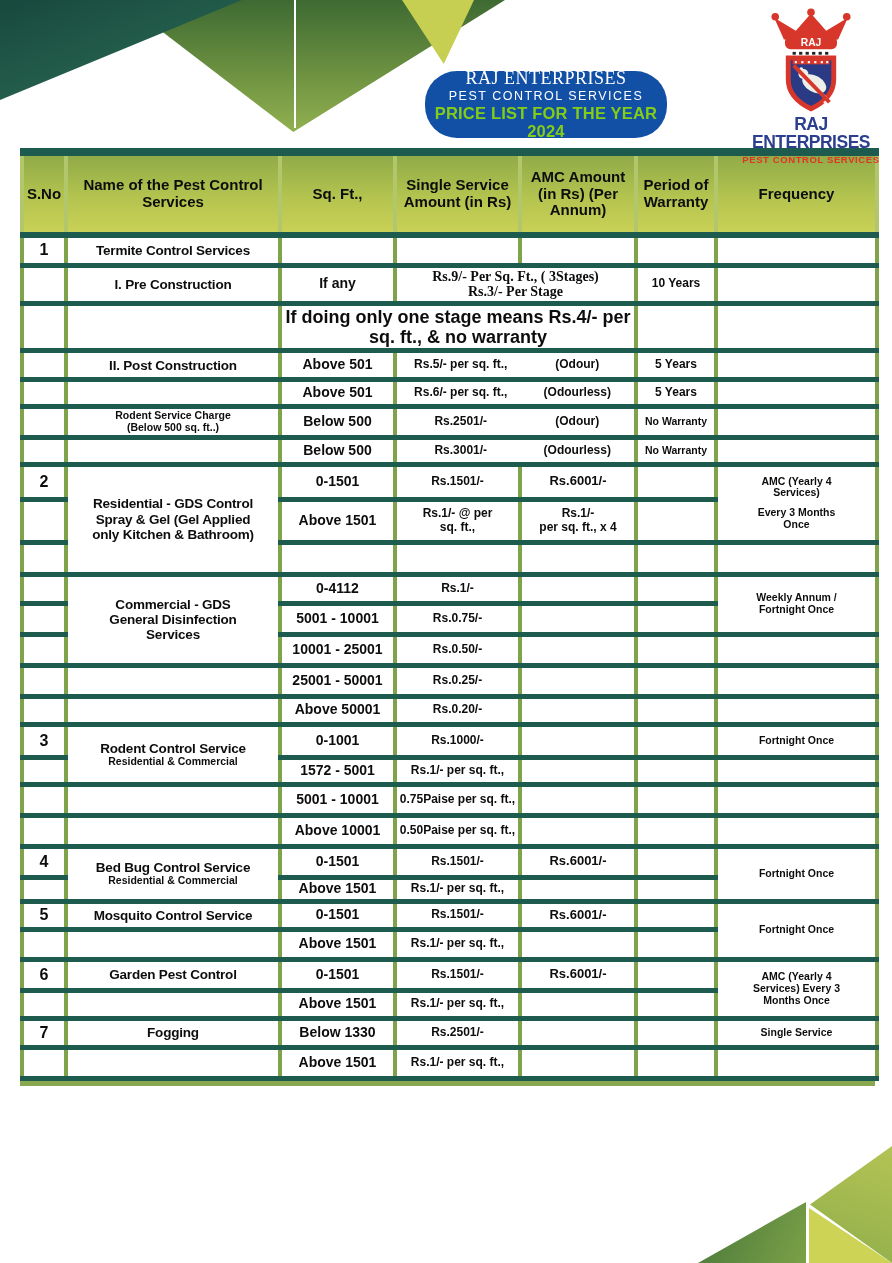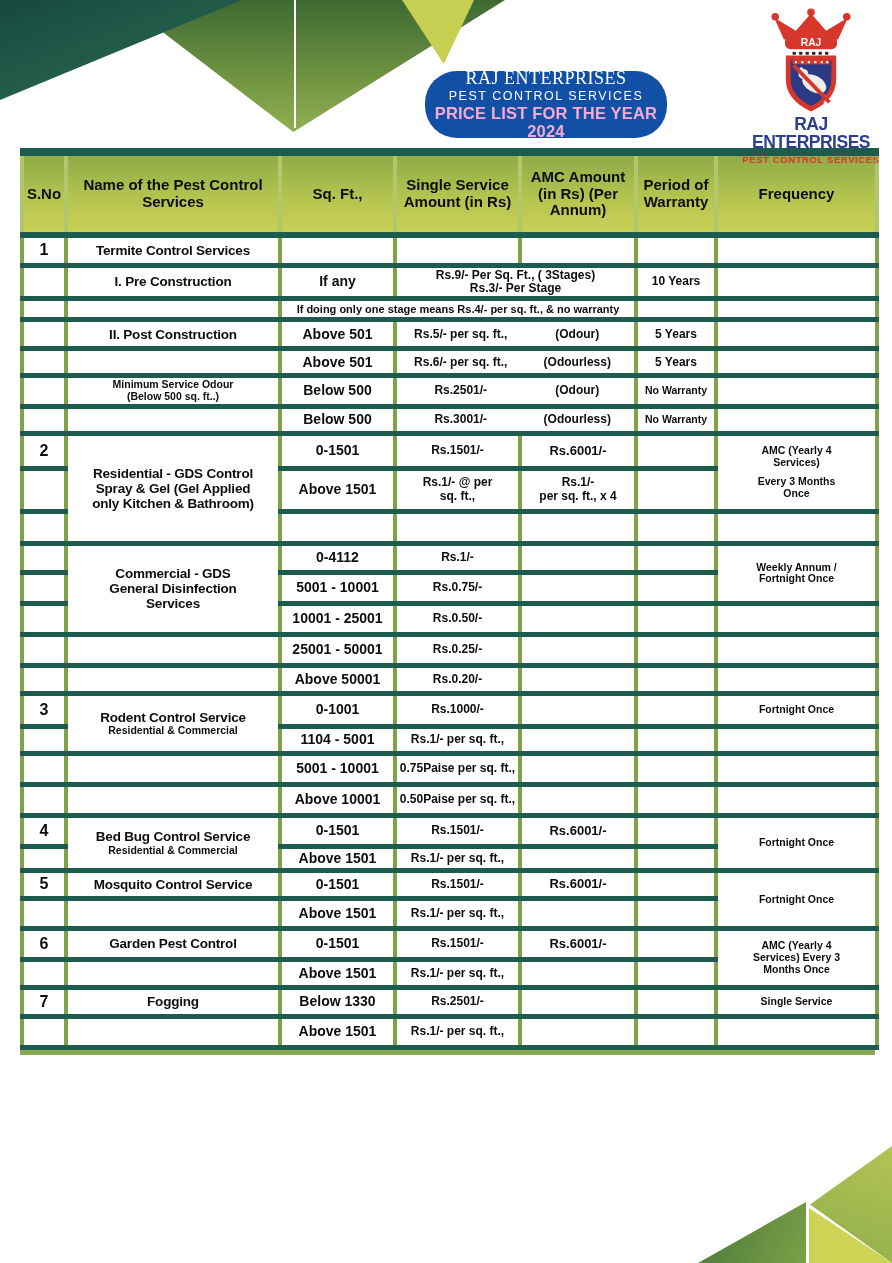--- a/index.html
+++ b/index.html
@@ -31,21 +31,21 @@
     clip-path:polygon(0 50%,100% 0,100% 100%);z-index:7;}
   
   .badge{
     position:absolute;left:425px;top:71px;width:242px;height:67px;
     background:#1150a5;border-radius:32px;z-index:7;
     display:flex;flex-direction:column;justify-content:center;align-items:center;
     text-align:center;line-height:1.12;
   }
   .badge .l1{font-family:"Liberation Serif",serif;font-size:18px;color:#ffffff;letter-spacing:.5px;}
   .badge .l2{font-size:12.5px;color:#ffffff;letter-spacing:1.5px;}
-  .badge .l3{font-size:16.5px;font-weight:bold;color:#f9a8d4;letter-spacing:.2px;margin-top:1px;}
+  .badge .l3{font-size:16.5px;font-weight:bold;color:#84cc16;letter-spacing:.2px;margin-top:1px;}
   
   .logo{position:absolute;right:6px;top:8px;width:150px;text-align:center;z-index:7;}
   .logo .company{font-size:17.5px;font-weight:bold;color:#2c3f8f;letter-spacing:-.5px;line-height:1;}
   .logo .tagline{font-size:9.5px;font-weight:bold;color:#e23325;letter-spacing:.6px;margin-top:3px;}
   
   #tableWrap{position:absolute;left:20px;top:148px;width:855px;z-index:2;
     border-bottom:5px solid #8aa84f;}
   table.price{border-collapse:collapse;table-layout:fixed;width:855px;}
   .price th{
     background:linear-gradient(180deg,#90ab48 0%,#b4c44f 55%,#c9d156 100%);
@@ -59,23 +59,23 @@
     border-left:4px solid #7ea34b;border-right:4px solid #7ea34b;
     border-top:5px solid #1d5b4f;border-bottom:5px solid #1d5b4f;
     text-align:center;vertical-align:middle;
     padding:1px 2px;line-height:1.12;overflow:hidden;
     font-weight:bold;
   }
   .sno{font-size:16px;}
   .c-name{font-size:13.5px;letter-spacing:-.2px;}
   .c-sqft{font-size:14px;}
   .c-amt{font-size:12px;}
-  .c-amt-sm{font-size:12px;}
+  .c-amt-sm{font-size:14px;font-family:Liberation Serif, serif;}
   .c-warr{font-size:12px;}
-  .c-note{font-size:11px;}
+  .c-note{font-size:18px;}
   .c-sub{font-size:10.5px;}
   .c-freq{font-size:10.5px;}
   .freq-narrow{max-width:98px;margin:8px auto;}
   .split{display:flex;width:100%;align-items:center;}
   .split .a{width:53%;}
   .split .b{width:47%;}
   .gap8{margin-top:8px;}
   
   .payment{position:absolute;left:13px;top:1203px;display:flex;z-index:3;}
   .payment .plabel{font-size:16.5px;font-weight:bold;width:128px;}
@@ -216,21 +216,21 @@
               <span class="b c-amt">(Odourless)</span>
             </div>
     </td>
     <td class="c-warr">5 Years</td>
     <td></td>
   </tr>
 
   <tr style="height:29px">
     <td></td>
     <td>
-      <div class="c-sub">Minimum Service Odour</div>
+      <div class="c-sub">Rodent Service Charge</div>
       <div class="c-sub">(Below 500 sq. ft..)</div>
     </td>
     <td class="c-sqft">Below 500</td>
     <td colspan="2">
       <div class="split">
               <span class="a c-amt">Rs.2501/-</span>
               <span class="b c-amt">(Odour)</span>
             </div>
     </td>
     <td class="c-sub">No Warranty</td>
@@ -348,21 +348,21 @@
     </td>
     <td class="c-sqft">0-1001</td>
     <td class="c-amt">Rs.1000/-</td>
     <td></td>
     <td></td>
     <td class="c-freq">Fortnight Once</td>
   </tr>
 
   <tr style="height:27px">
     <td></td>
-    <td class="c-sqft">1104 - 5001</td>
+    <td class="c-sqft">1572 - 5001</td>
     <td class="c-amt">Rs.1/- per sq. ft.,</td>
     <td></td>
     <td></td>
     <td></td>
   </tr>
 
   <tr style="height:31px">
     <td></td>
     <td></td>
     <td class="c-sqft">5001 - 10001</td>

